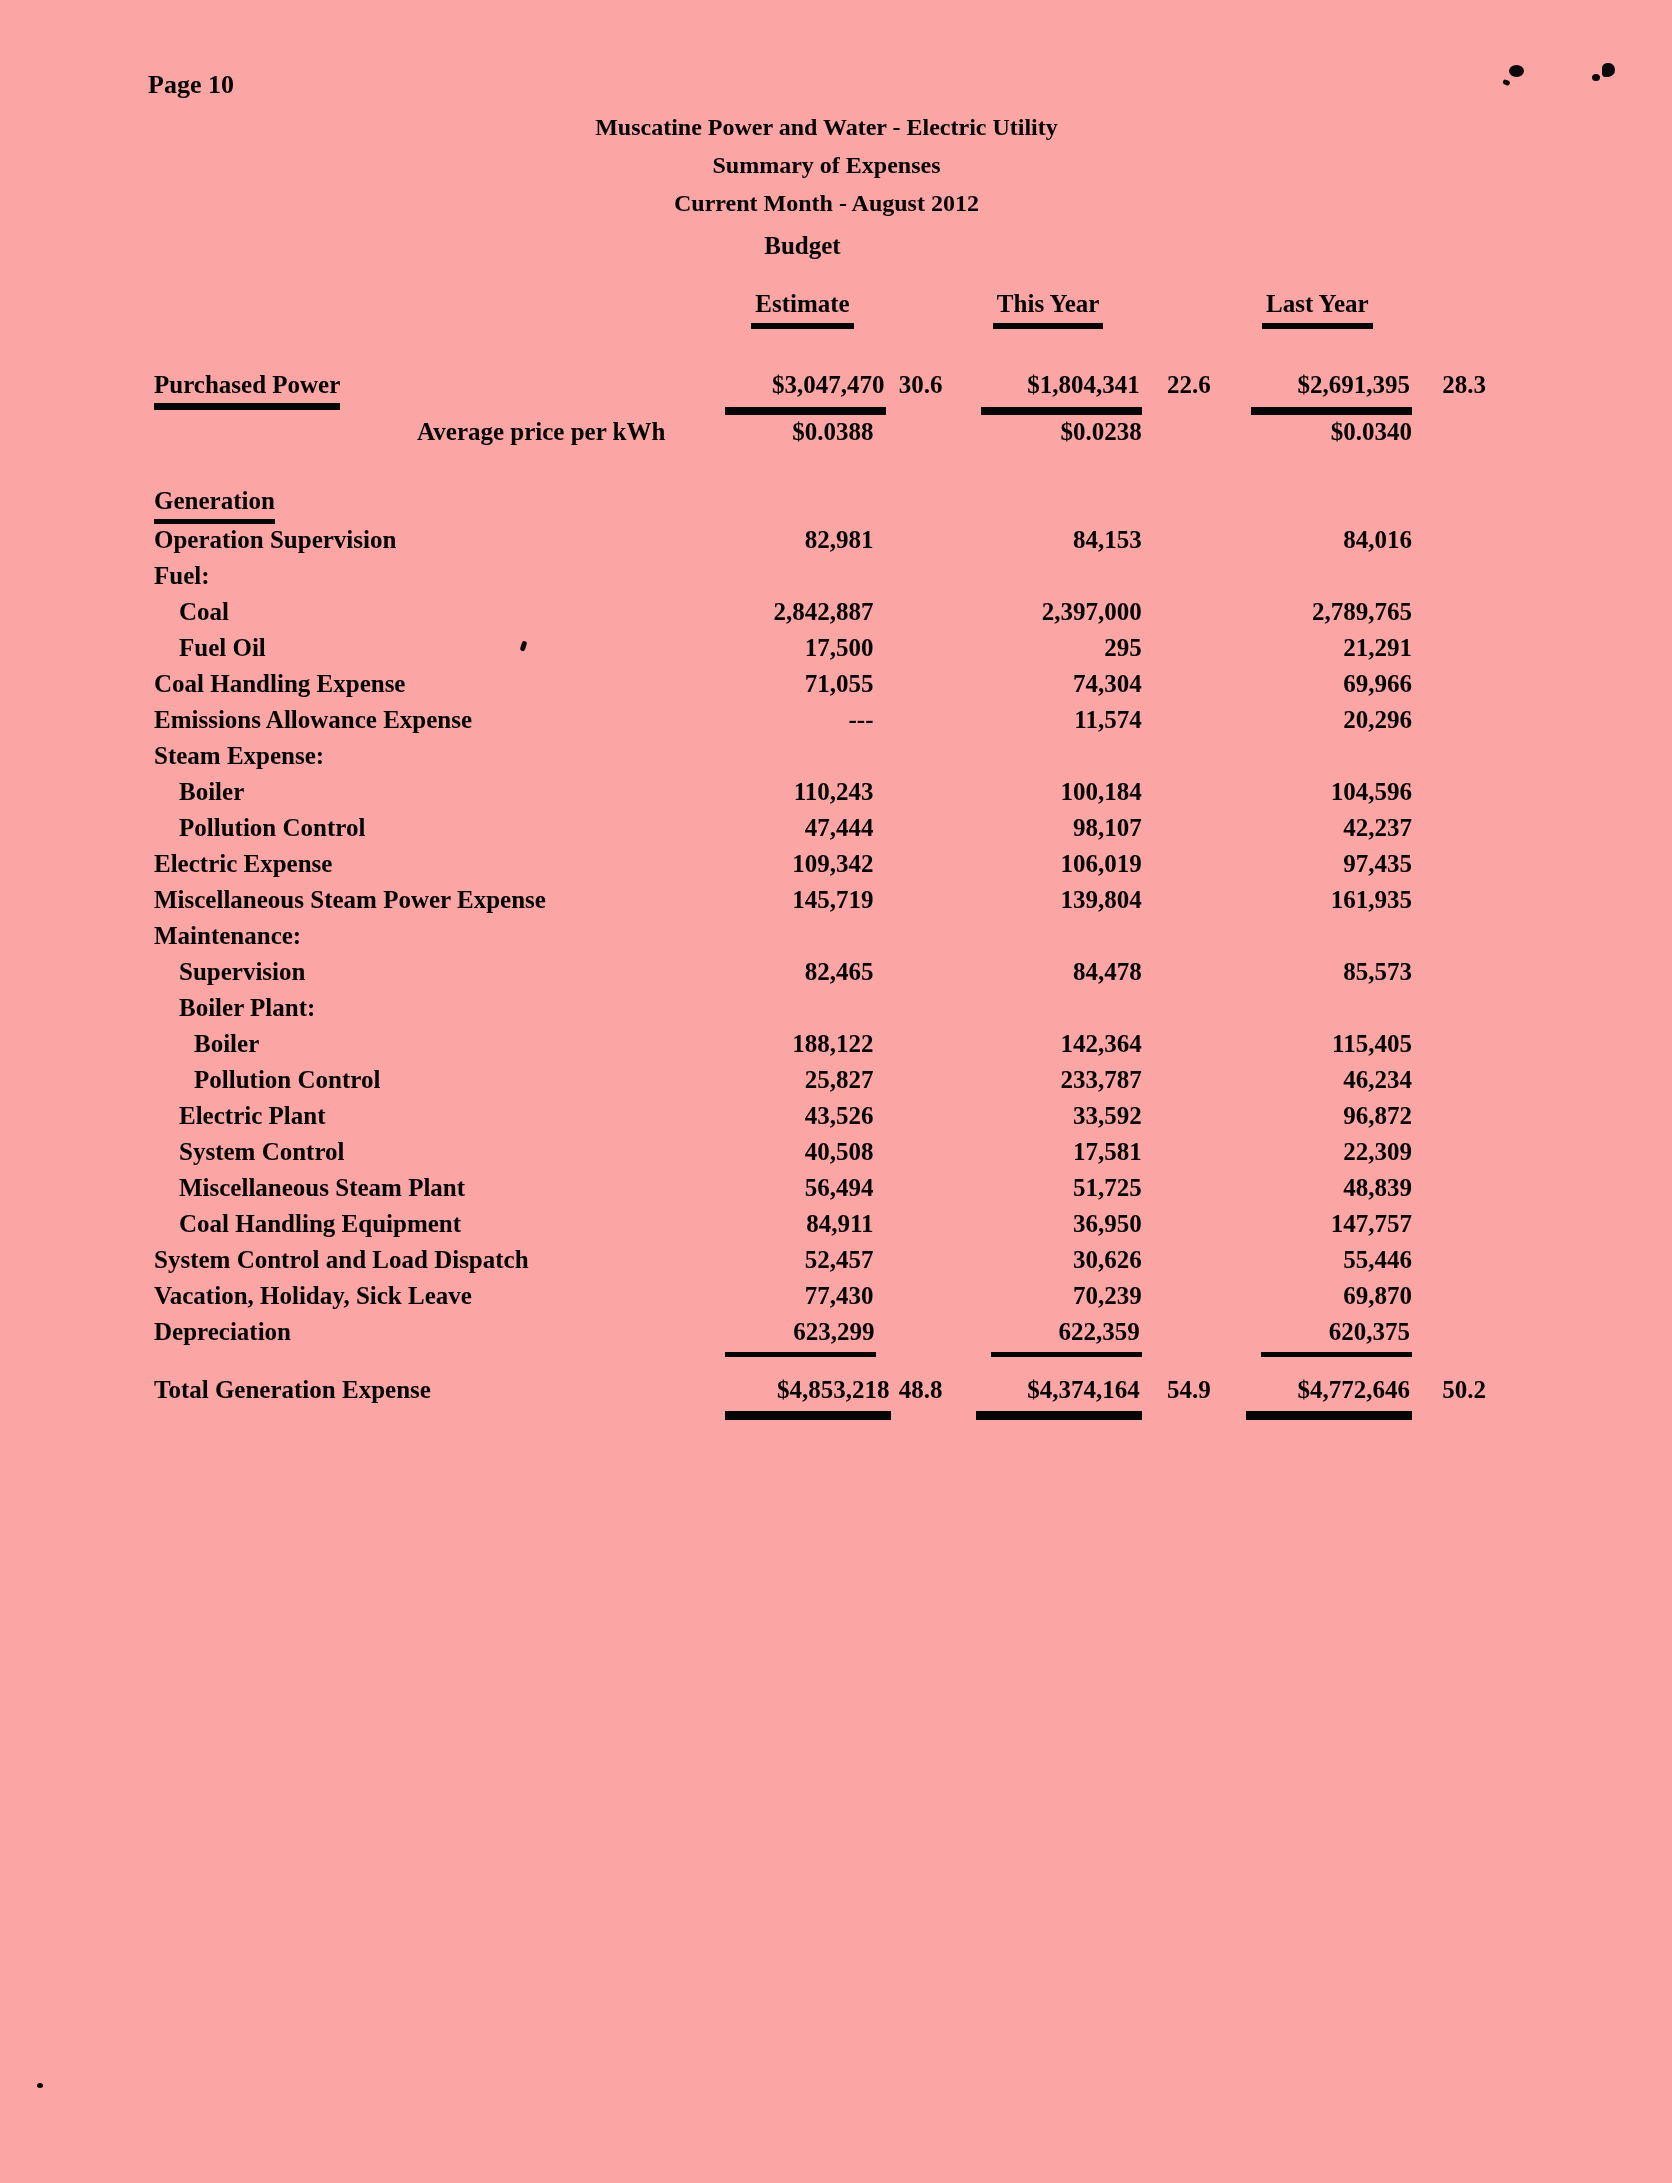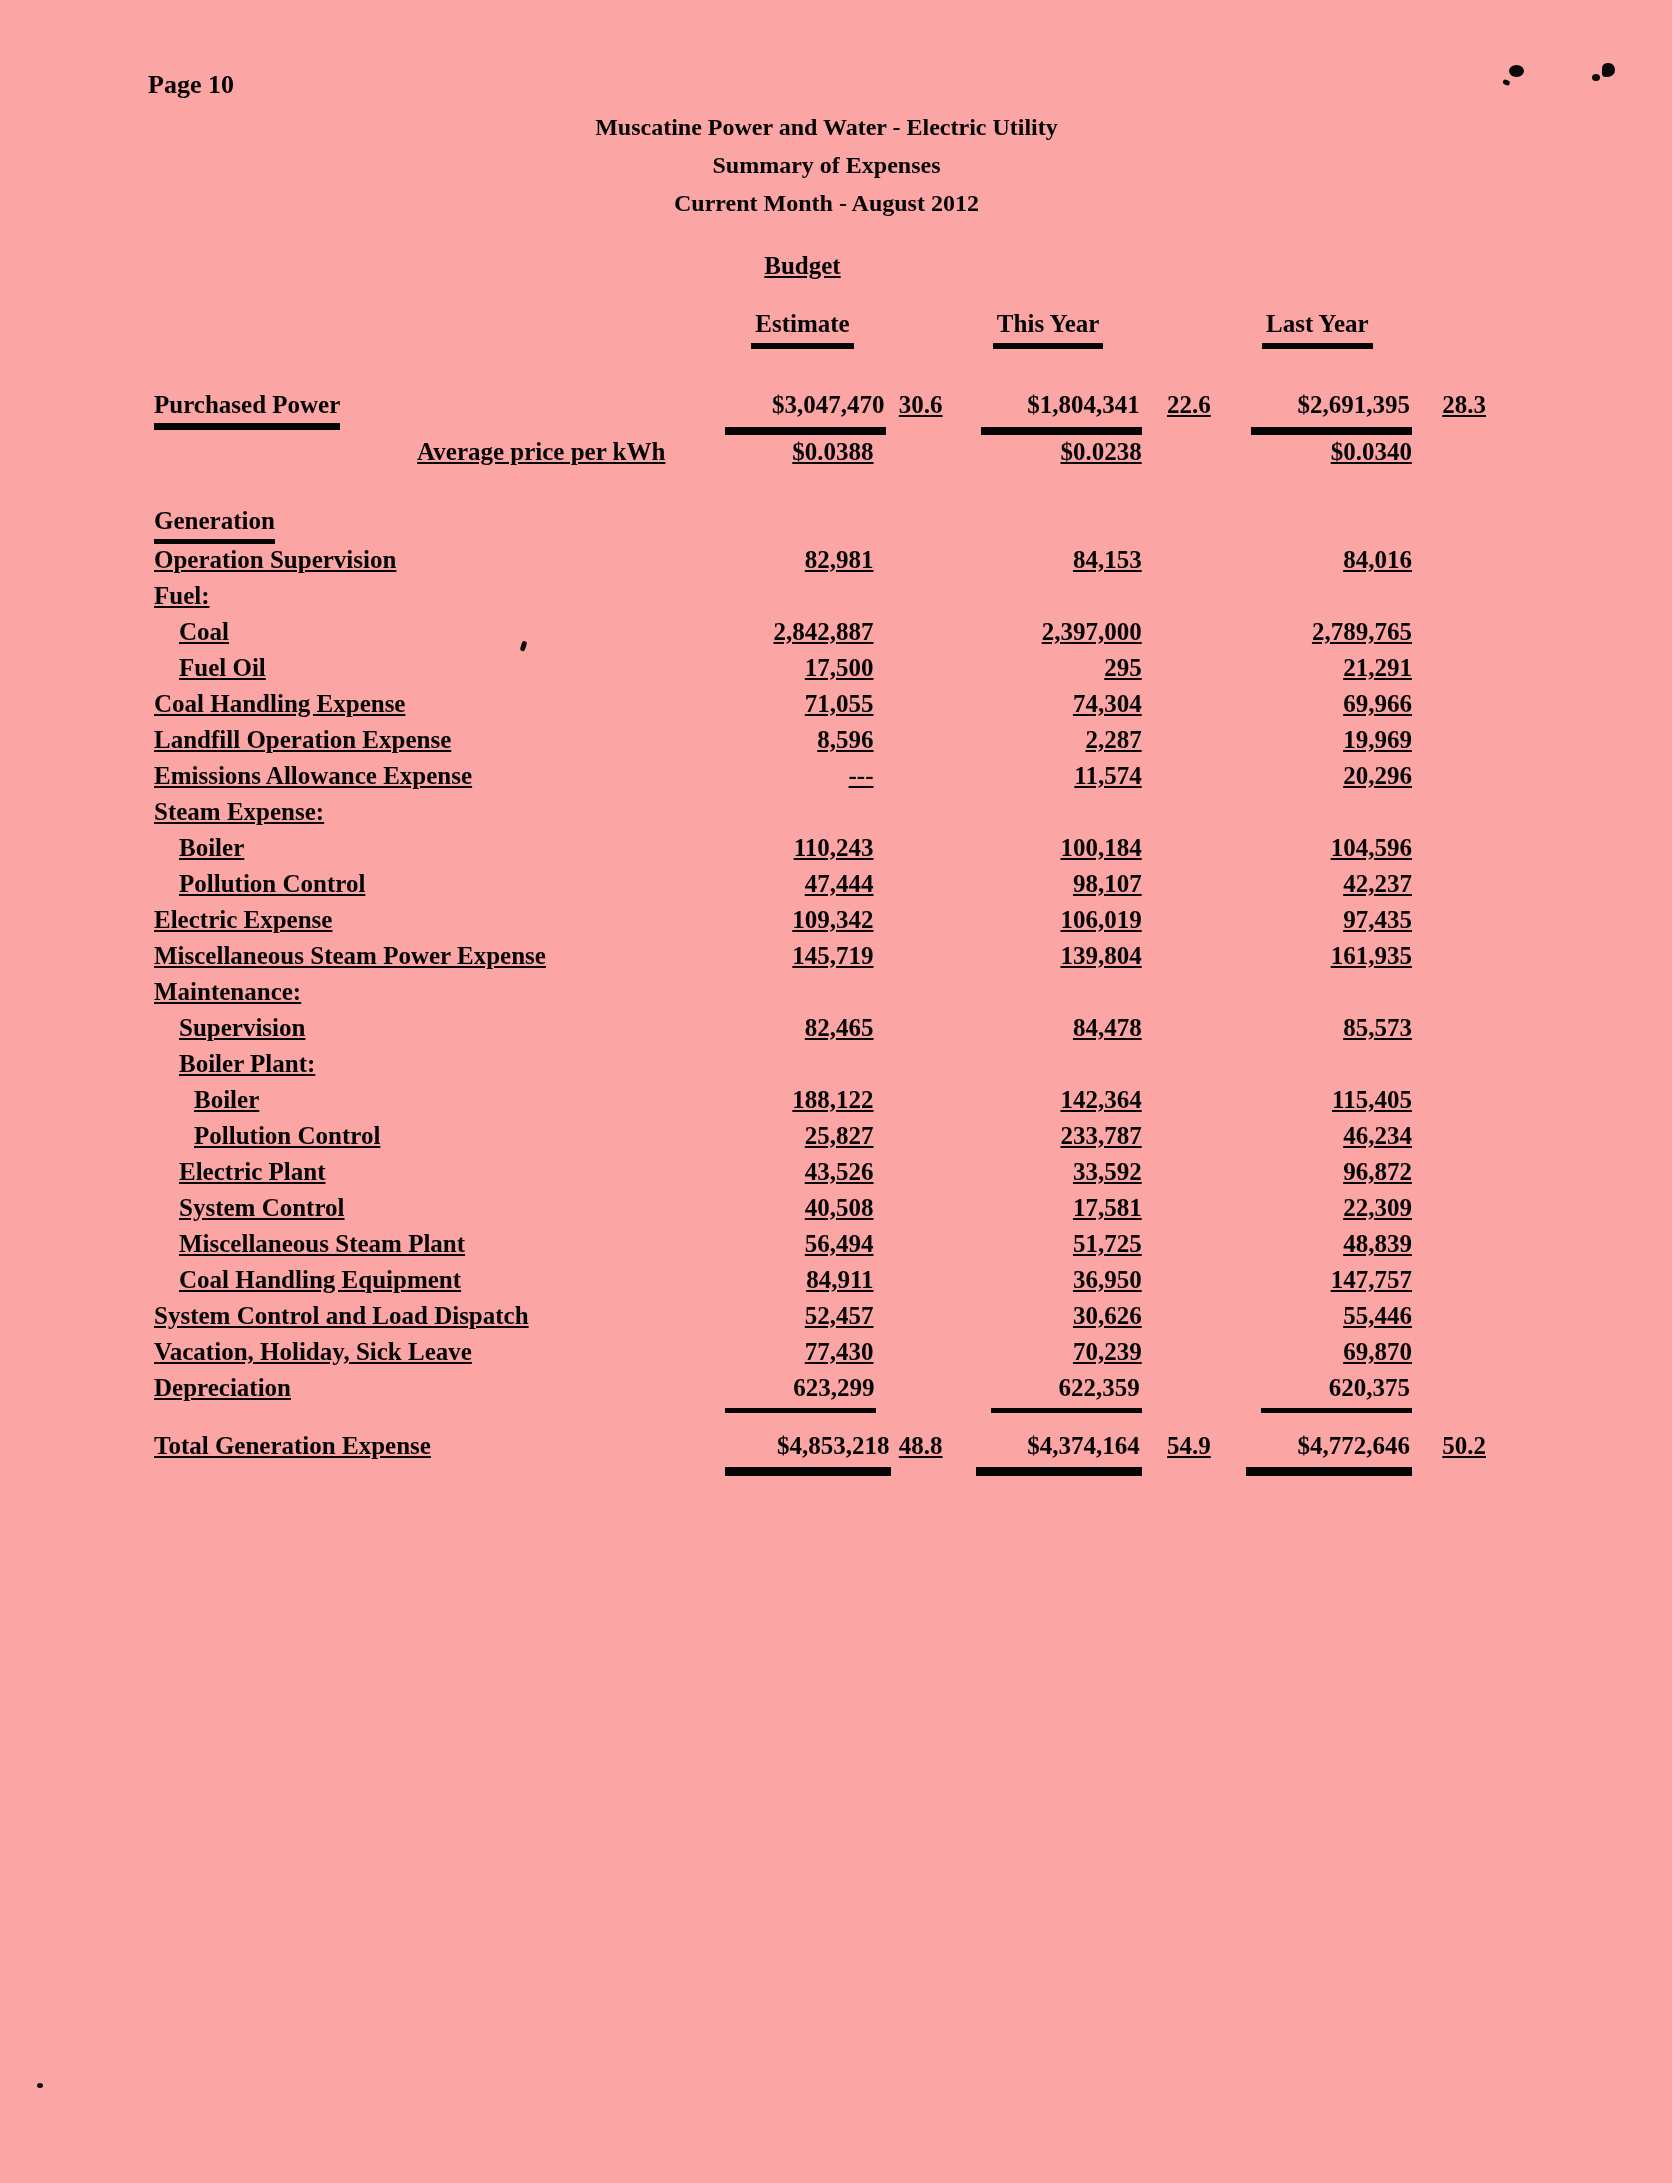--- a/index.html
+++ b/index.html
@@ -29,25 +29,24 @@
     left: 0;
     top: 108px;
     width: 1653px;
     text-align: center;
     font-size: 24px;
     line-height: 38px;
   }
   table.sheet {
     position: absolute;
     left: 154px;
-    top: 250px;
+    top: 230px;
     border-collapse: collapse;
     table-layout: fixed;
     width: 1338px;
-    text-decoration: underline;
   }
   td {
     padding: 0;
     font-size: 25px;
     line-height: 31px;
     vertical-align: top;
     overflow: visible;
     white-space: nowrap;
   }
   col.c-label { width: 571px; }
@@ -240,29 +239,20 @@
     <tr class="r">
       <td>Coal Handling Expense</td>
       <td class="num">71,055</td>
       <td></td>
       <td class="num">74,304</td>
       <td></td>
       <td class="num">69,966</td>
       <td></td>
     </tr>
     <tr class="r">
-      <td>Landfill Operation Expense</td>
-      <td class="num">8,596</td>
-      <td></td>
-      <td class="num">2,287</td>
-      <td></td>
-      <td class="num">19,969</td>
-      <td></td>
-    </tr>
-    <tr class="r">
       <td>Emissions Allowance Expense</td>
       <td class="num">---</td>
       <td></td>
       <td class="num">11,574</td>
       <td></td>
       <td class="num">20,296</td>
       <td></td>
     </tr>
     <tr class="r">
       <td>Steam Expense:</td>

